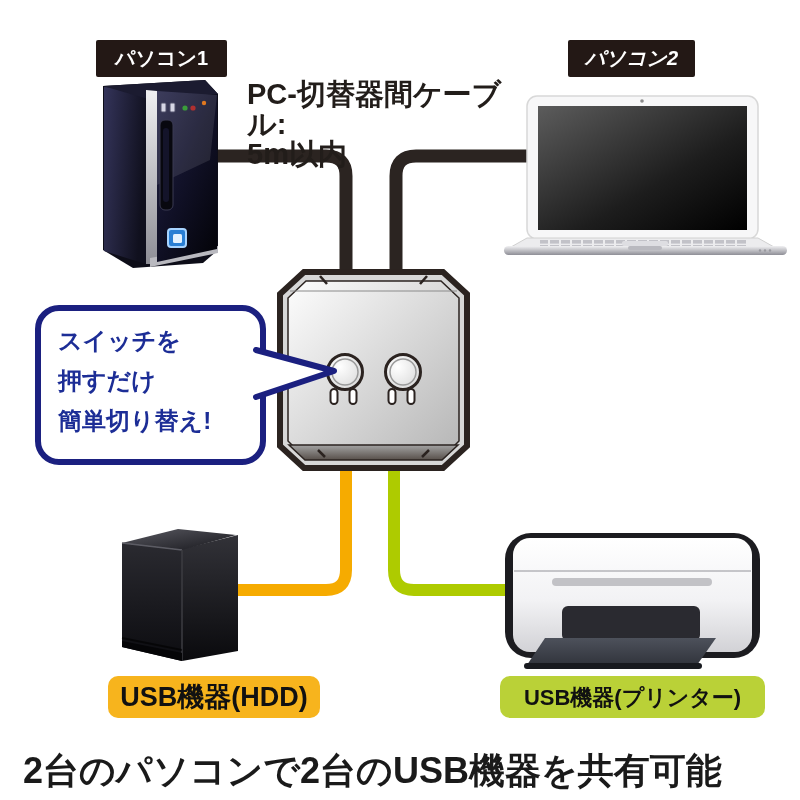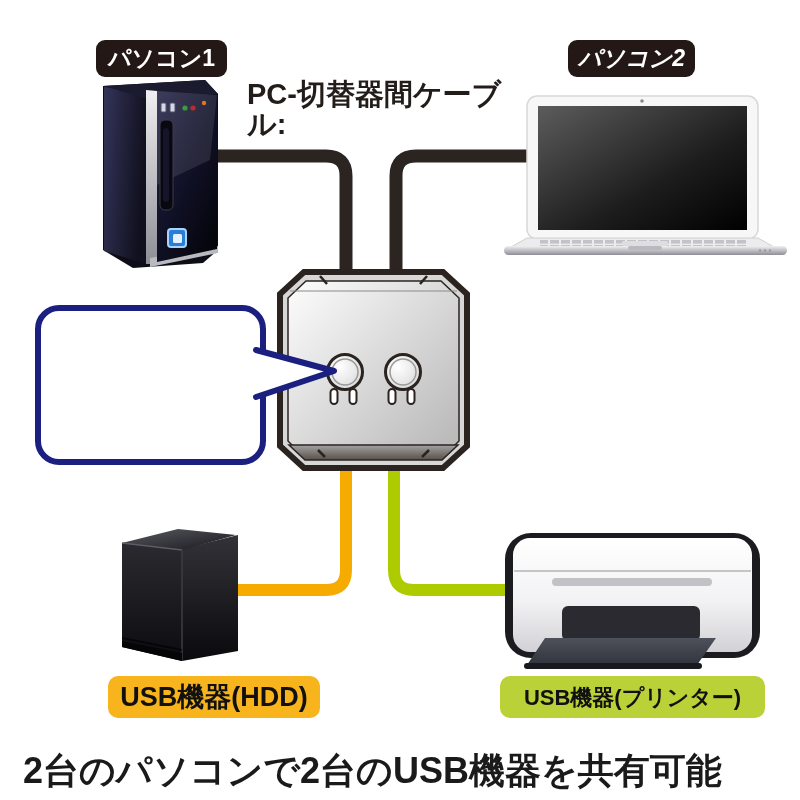--- a/index.html
+++ b/index.html
@@ -1,20 +1,20 @@
 <!DOCTYPE html>
 <html><head>
 <meta charset="utf-8">
 <style>
   html,body{margin:0;padding:0;background:#fff;}
   #canvas{position:relative;width:800px;height:800px;background:#ffffff;overflow:hidden;
           font-family:"Liberation Sans","DejaVu Sans",sans-serif;}
   #art{position:absolute;left:0;top:0;}
-  .tag{position:absolute;background:#231815;color:#ffffff;border-radius:9px;
-       font-weight:bold;font-size:23px;text-align:center;line-height:37px;height:37px;}
+  .tag{position:absolute;background:#231815;color:#ffffff;border-radius:2px;
+       font-weight:bold;font-size:20px;text-align:center;line-height:37px;height:37px;}
   #pc1-tag{left:96px;top:40px;width:131px;}
   #pc2-tag{left:568px;top:40px;width:127px;font-style:italic;}
   #cable-note{position:absolute;left:247px;top:79px;width:282px;text-align:left;
               color:#221d1a;font-weight:bold;font-size:29px;line-height:30px;}
   #bubble-text{position:absolute;left:58px;top:321px;width:200px;color:#1c2d96;
                font-weight:bold;font-size:24px;line-height:40px;}
   .dev-label{position:absolute;border-radius:10px;color:#111111;font-weight:bold;
              text-align:center;height:42px;line-height:43px;}
   #hdd-label{left:88px;top:676px;width:212px;background:#f7b41d;font-size:27px;margin-left:20px;}
   #printer-label{left:500px;top:676px;width:265px;background:#bad137;font-size:22px;}
@@ -177,20 +177,26 @@
       <rect x="38" y="308" width="225" height="154" rx="21" fill="#ffffff" stroke="#1b2080" stroke-width="6"></rect>
       <path d="M 256 350 L 334 371 L 256 397" fill="#ffffff" stroke="#1b2080" stroke-width="6" stroke-linejoin="round" stroke-linecap="round"></path>
     </g>
   </svg>
 
   <div id="pc1-tag" class="tag">パソコン1</div>
   <div id="pc2-tag" class="tag">パソコン2</div>
 
   <div id="cable-note">
     <div>PC-切替器間ケーブル:</div>
+    <div>5m以内</div>
   </div>
 
+  <div id="bubble-text">
+    <div>スイッチを</div>
+    <div>押すだけ</div>
+    <div>簡単切り替え!</div>
+  </div>
 
   <div id="hdd-label" class="dev-label">USB機器(HDD)</div>
   <div id="printer-label" class="dev-label">USB機器(プリンター)</div>
 
   <div id="caption">2台のパソコンで2台のUSB機器を共有可能</div>
 </div>
 
 </body></html>

